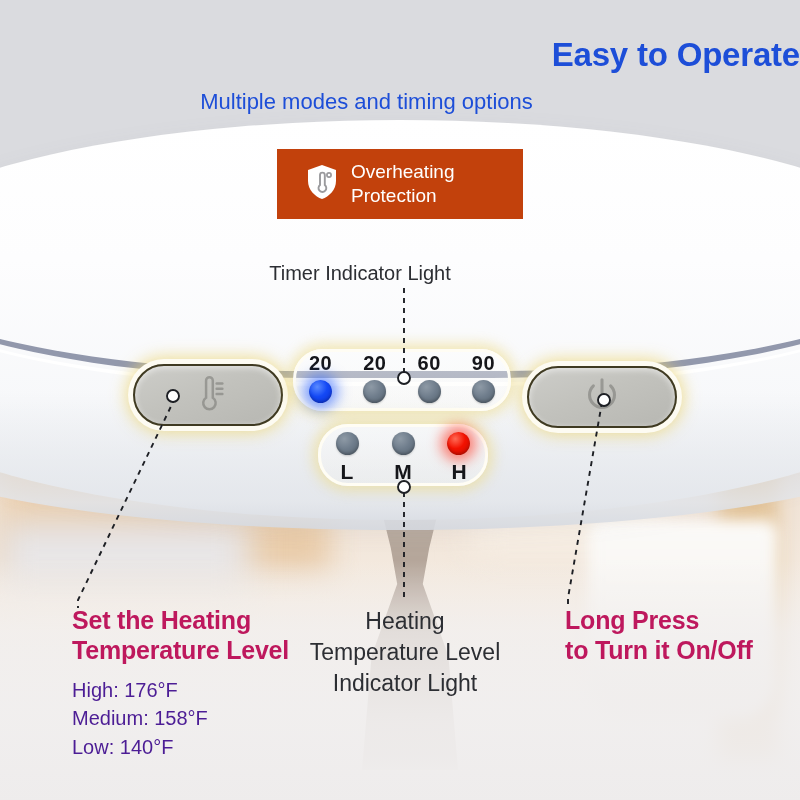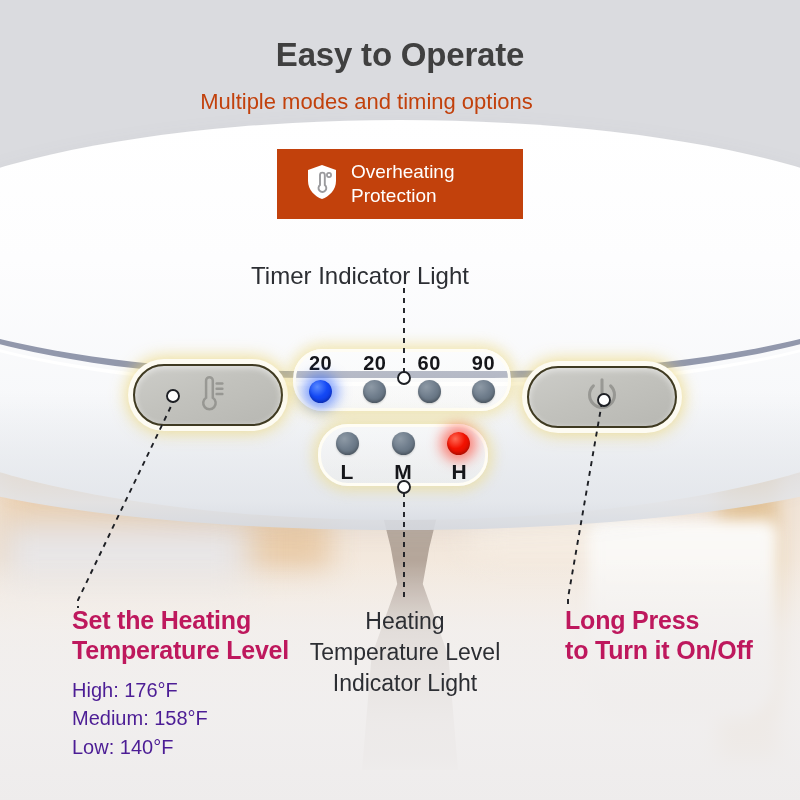--- a/index.html
+++ b/index.html
@@ -149,43 +149,43 @@
     left:330px; top:460px; width:146px; justify-content:space-between; padding:0 2px;
     font-size:21px; font-weight:bold;
   }
   #heat-labels span { width:30px; text-align:center; }
 
   
   #callouts { position:absolute; inset:0; pointer-events:none; }
 
   
   .headline {
-    position:absolute; left:0; width:800px; text-align:center;
-    font-size:33px; font-weight:bold; color:#404040; letter-spacing:-.2px;
+    position:absolute; left:0; width:800px; text-align:right;
+    font-size:33px; font-weight:bold; color:#1d4ed8; letter-spacing:-.2px;
   }
   #title { top:36px; }
   #subtitle {
     position:absolute; left:0; width:733px; text-align:center;
-    top:89px; font-size:22px; color:#c2410c;
+    top:89px; font-size:22px; color:#1d4ed8;
   }
 
   #badge {
     position:absolute; left:277px; top:149px; width:246px; height:70px;
     background:#c2410c;
     display:flex; align-items:center; gap:12px; padding-left:28px;
   }
   #badge .btxt {
     color:#ffffff; font-size:19px; line-height:1.25;
   }
 
   .callout-label {
     position:absolute; color:#2c2e33;
   }
   #lbl-timer {
-    left:0; width:720px; text-align:center; top:262px; font-size:24px;
+    left:0; width:720px; text-align:center; top:262px; font-size:20px;
   }
   #lbl-heat {
     left:300px; width:210px; text-align:center; top:606px;
     font-size:23px; line-height:1.35;
   }
 
   .blk { position:absolute; }
   .blk h3 {
     font-size:25px; font-weight:bold; color:#be185d; line-height:1.18;
     letter-spacing:-.2px;

